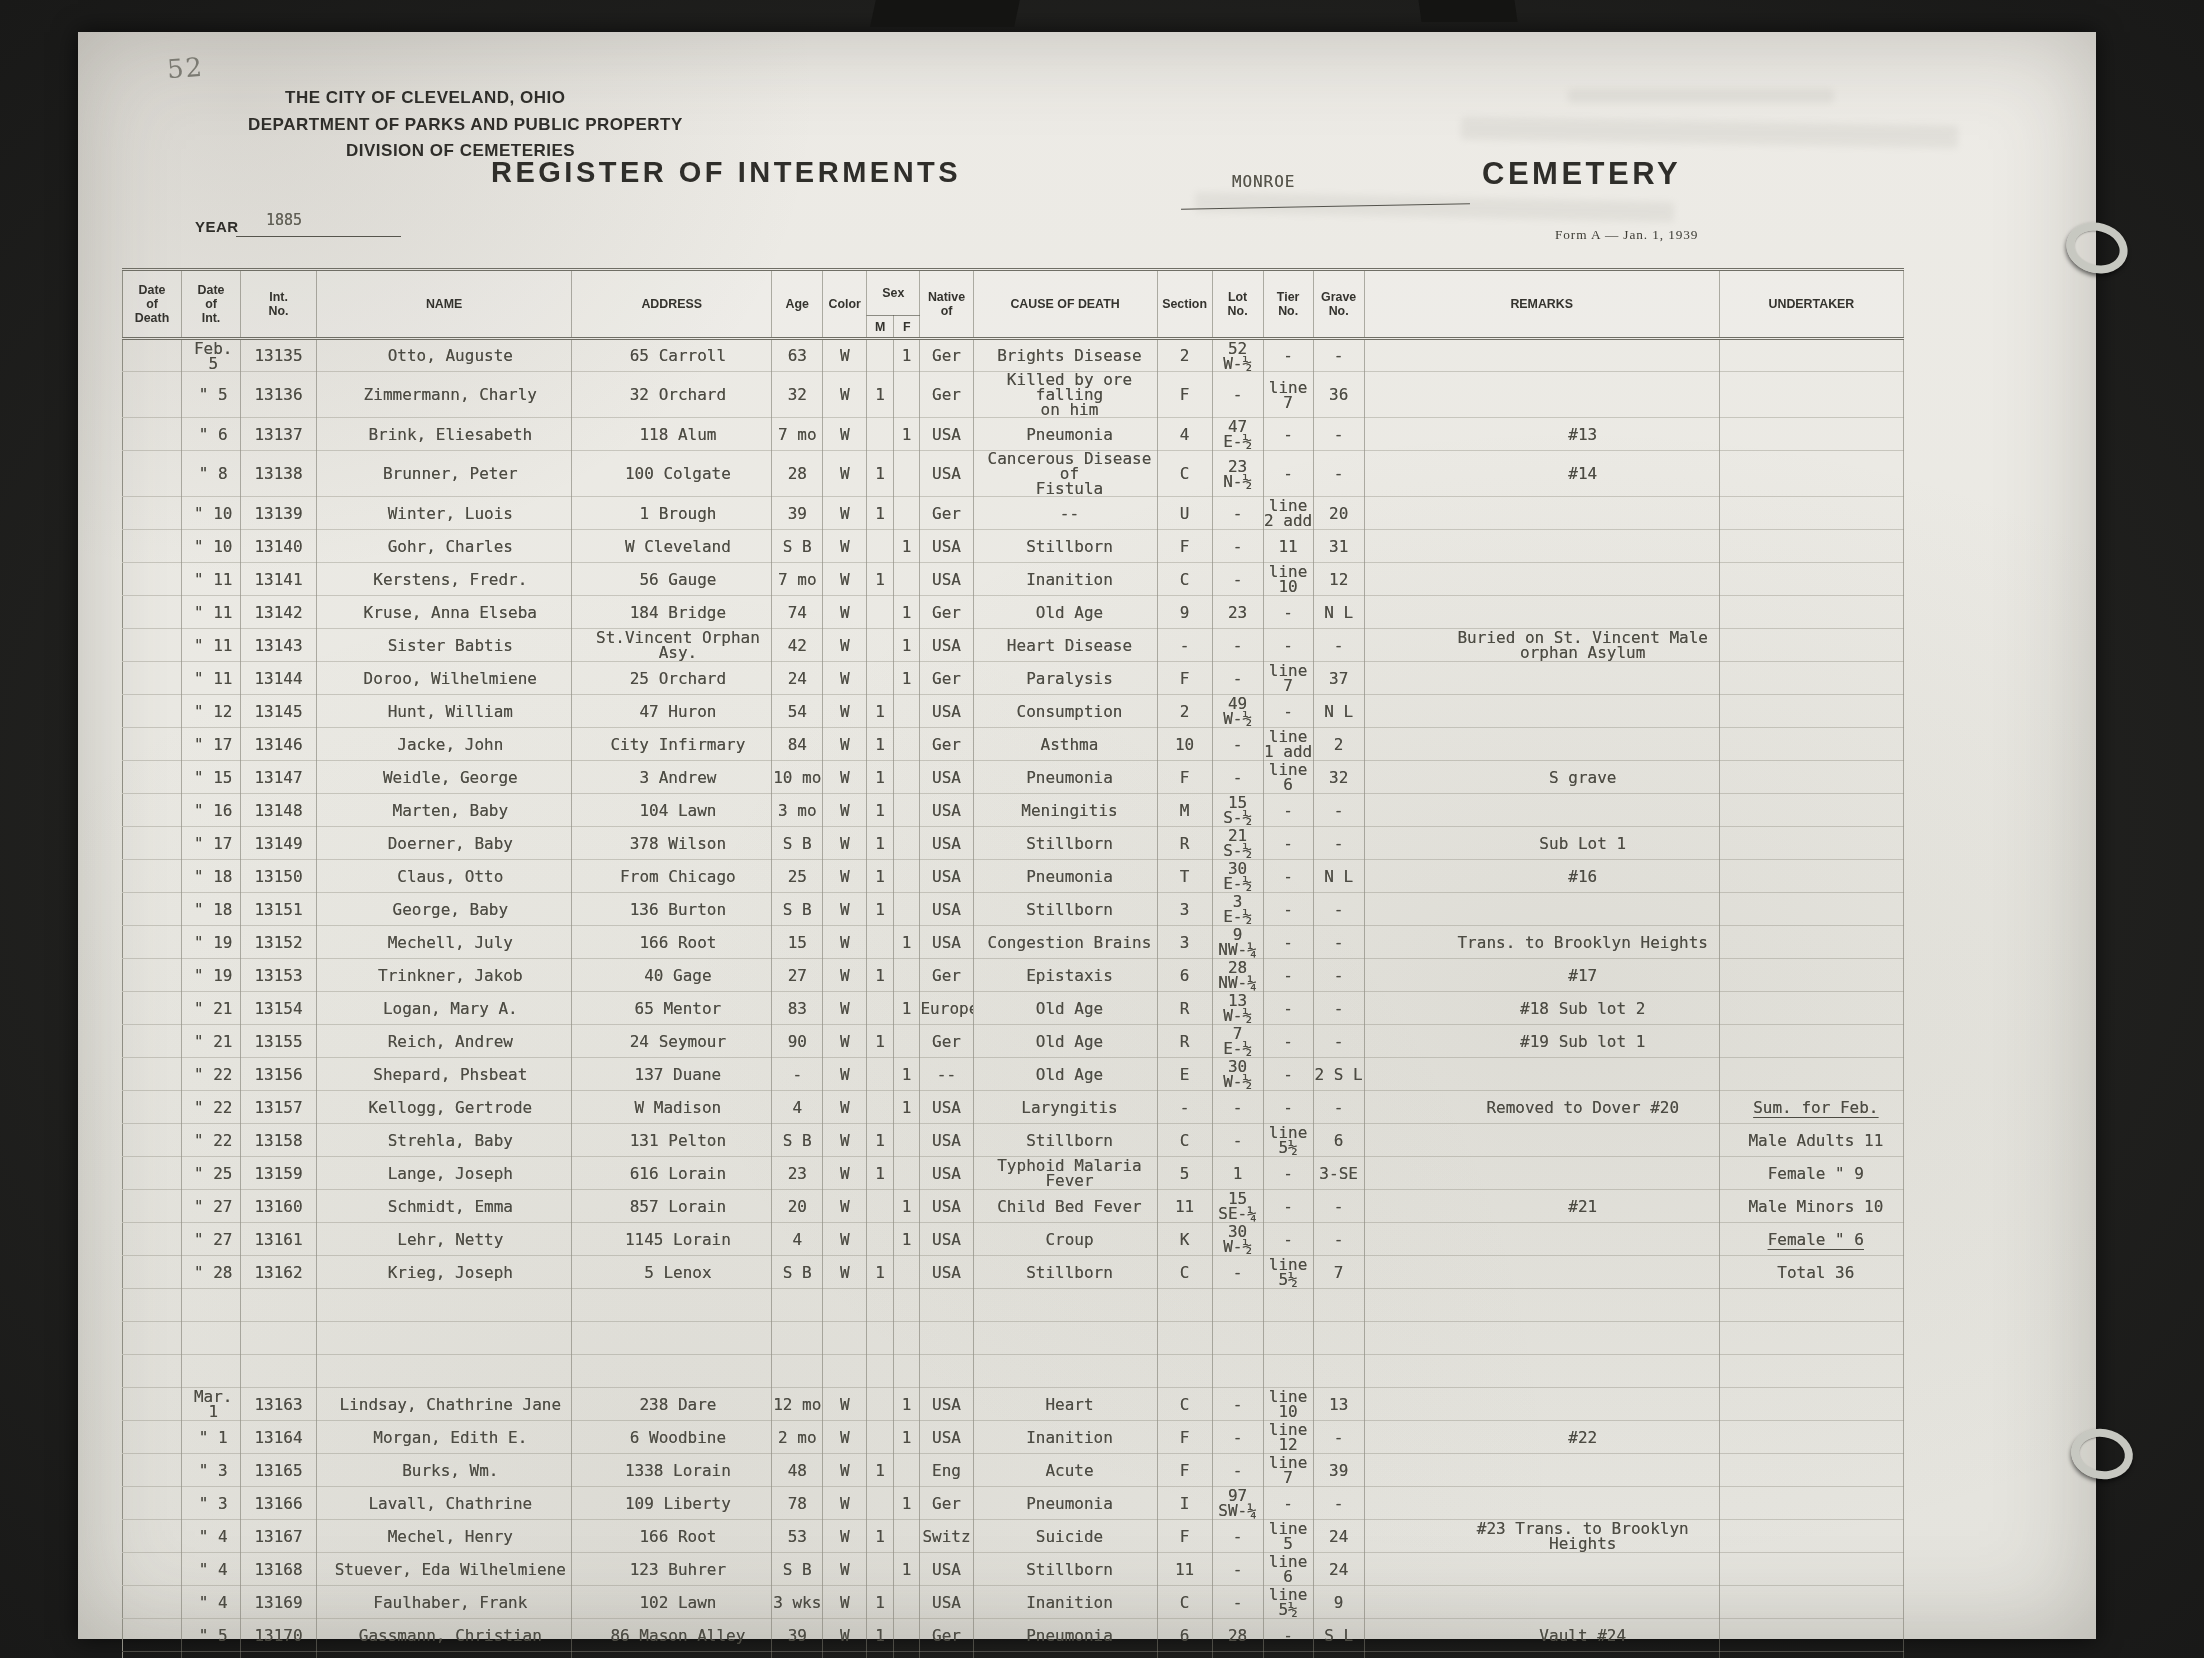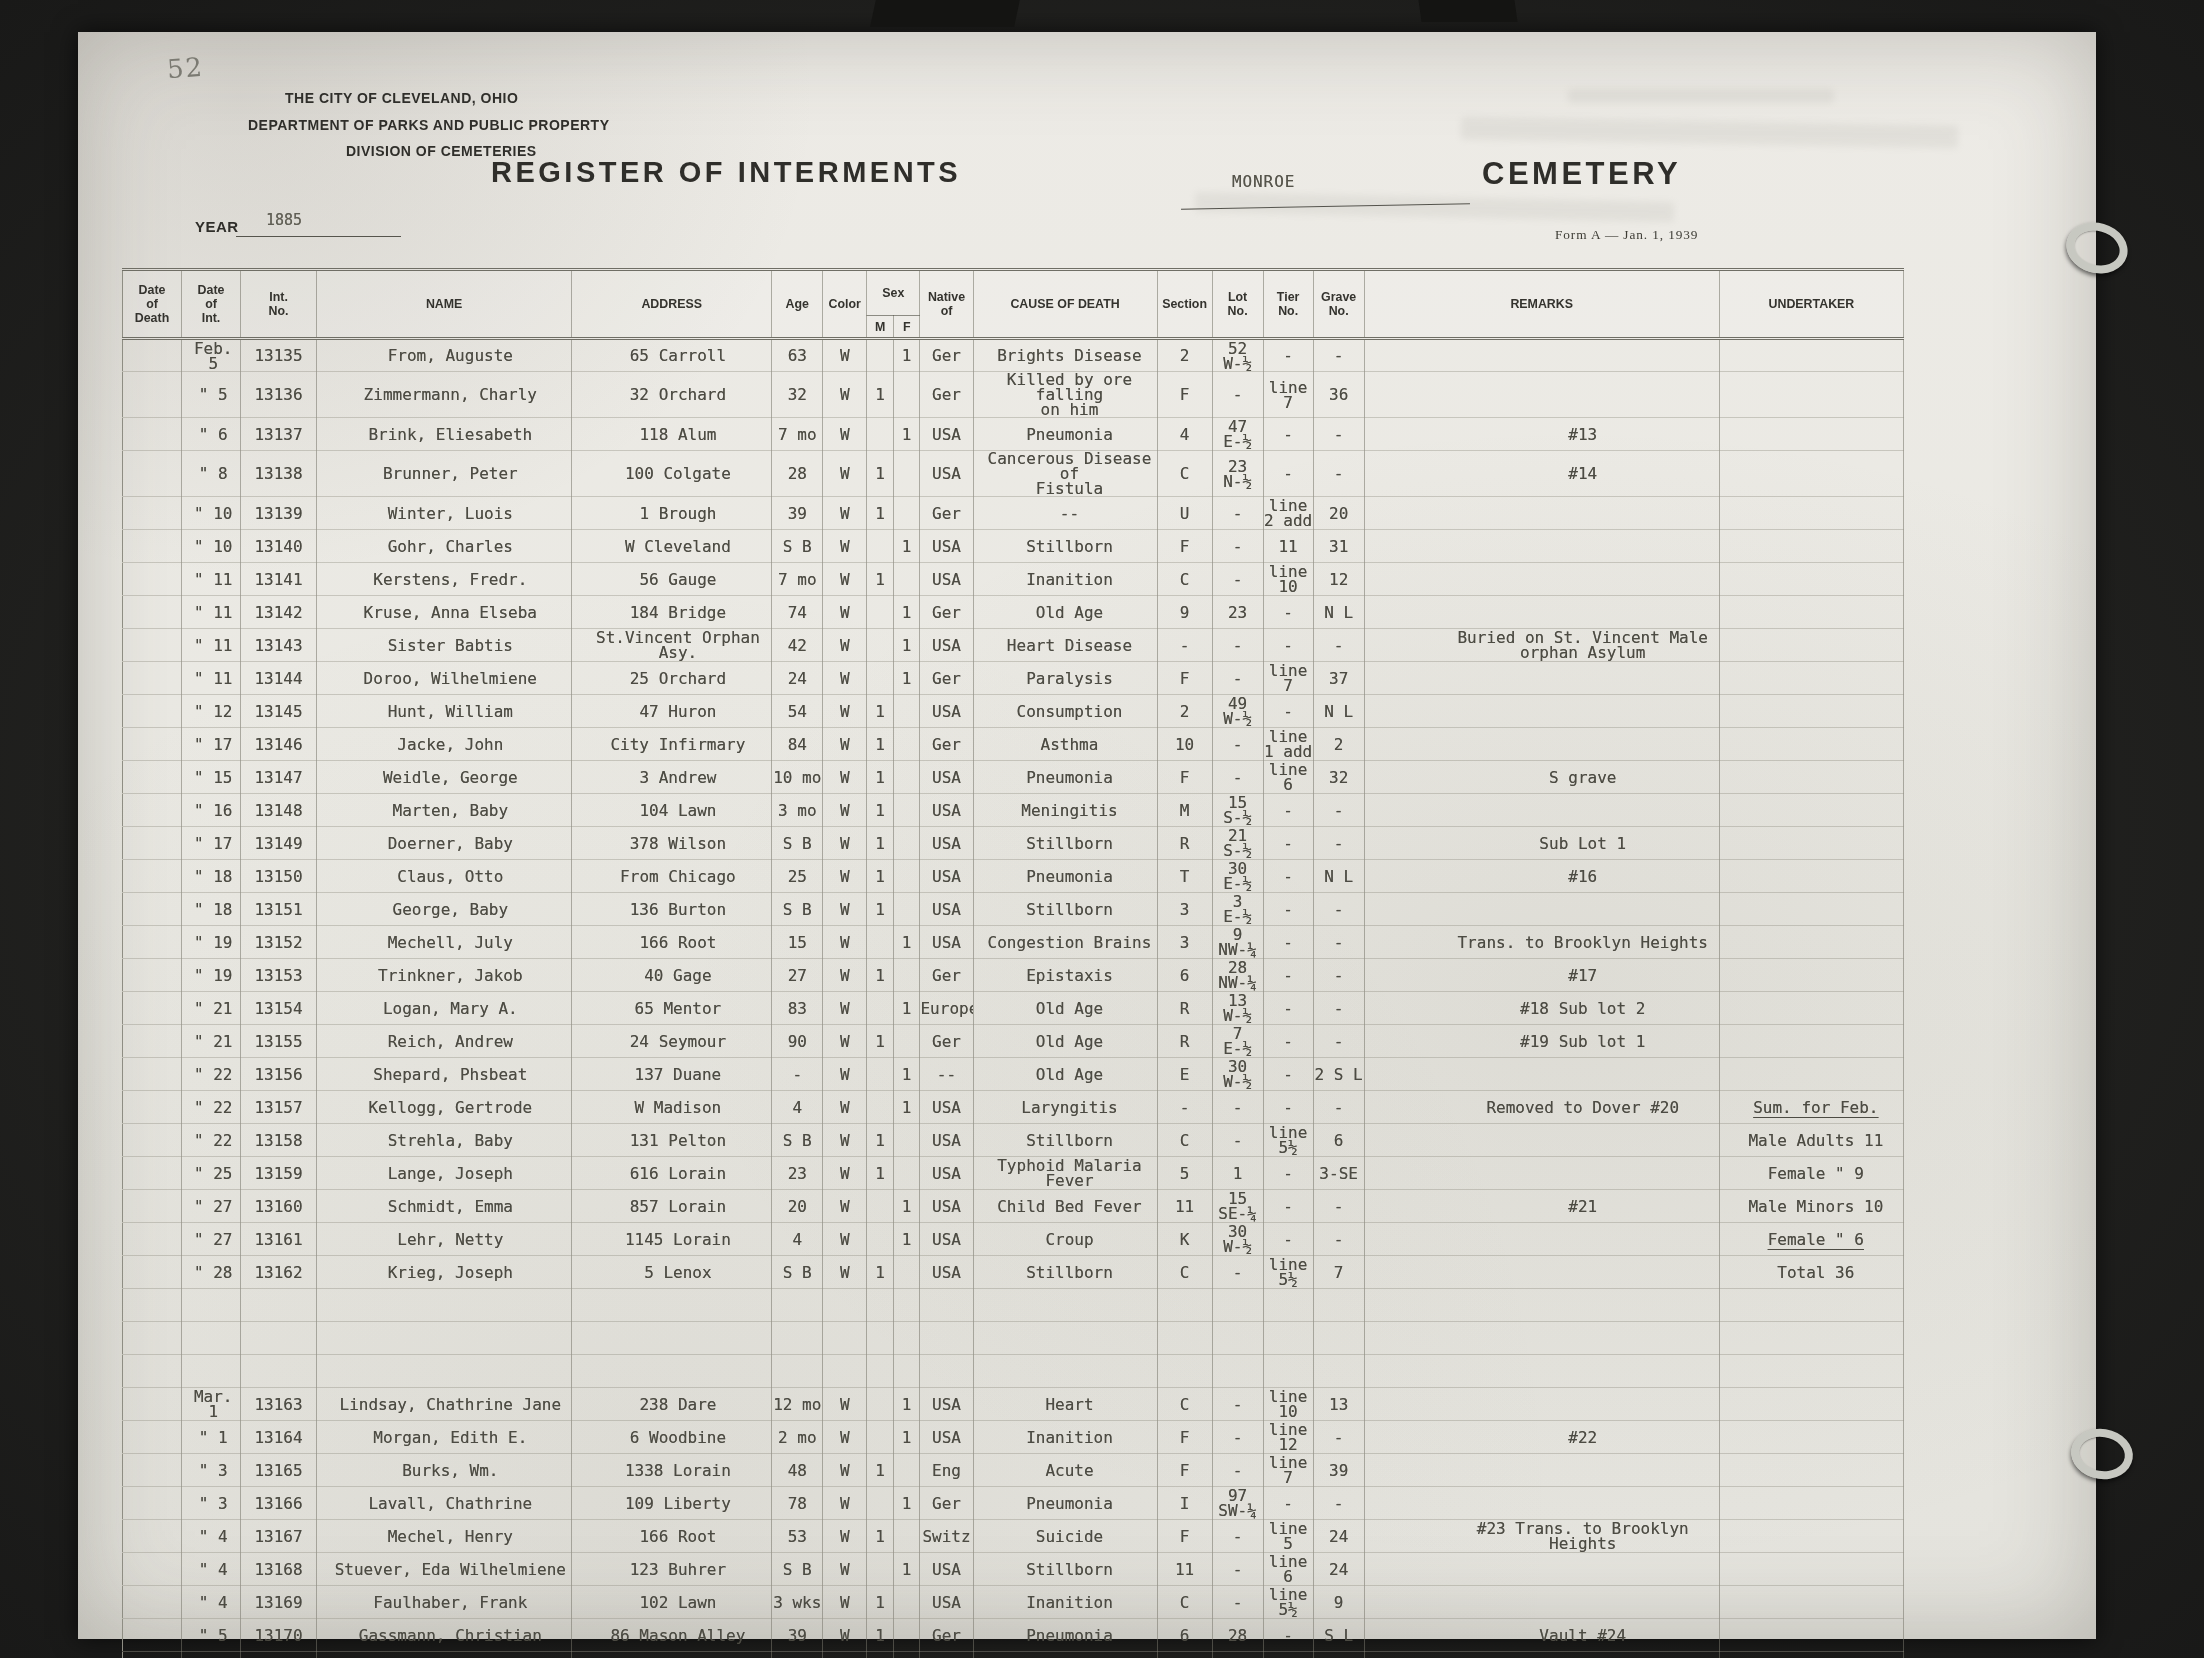--- a/index.html
+++ b/index.html
@@ -11,21 +11,21 @@
       radial-gradient(ellipse at 74% 60%, rgba(120,115,100,0.10), transparent 42%),
       radial-gradient(ellipse at 28% 92%, rgba(120,115,100,0.08), transparent 45%),
       radial-gradient(ellipse at 8% 4%, rgba(110,105,95,0.16), transparent 22%),
       linear-gradient(180deg,#edebe6 0%,#e9e8e2 55%,#e4e3dd 100%);
     box-shadow: inset 0 0 98px rgba(70,65,55,.28), 0 0 23px rgba(0,0,0,.65);}
   .type{font-family:"DejaVu Sans Mono",monospace;color:#4c4b43;text-shadow:0 0 0.6px rgba(70,66,56,.6);}
   .printed{color:#2f2e2a;font-weight:bold;letter-spacing:0.5px;}
 
   .page-number{position:absolute;left:89px;top:21px;font-family:"DejaVu Serif",serif;
     font-size:26px;color:#7b7a72;transform:rotate(-4deg);letter-spacing:1.8px;}
-  .org{position:absolute;left:170px;top:53px;font-size:14px;line-height:26.6px;}
+  .org{position:absolute;left:170px;top:53px;font-size:17px;line-height:26.6px;}
   .org div:nth-child(3){padding-left:98px;}
   .org div:nth-child(1){padding-left:37px;}
   .title{position:absolute;left:413px;top:124px;font-size:29px;letter-spacing:3.5px;}
   .cem-value{position:absolute;left:1154px;top:140px;font-size:16px;letter-spacing:0.9px;color:#55544b;}
   .cem-line{position:absolute;left:1103px;top:174px;width:289px;height:0;
     border-bottom:1.8px solid #4a4943;transform:rotate(-1.1deg);}
   .cem-label{position:absolute;left:1404px;top:124px;font-size:31px;letter-spacing:3.5px;}
   .year-label{position:absolute;left:117px;top:186px;font-size:15px;}
   .year-value{position:absolute;left:188px;top:179px;font-size:15px;color:#605f55;}
   .year-line{position:absolute;left:158px;top:204px;width:165px;border-bottom:0.9px solid #56554d;}
@@ -147,21 +147,21 @@
           <th>M</th>
           <th>F</th>
         </tr>
       </thead>
       <tbody>
           <tr>
             <td class="c-death type"></td>
             <td class="c-date type">Feb.
   5</td>
             <td class="c-no type">13135</td>
-            <td class="c-name type">From, Auguste</td>
+            <td class="c-name type">Otto, Auguste</td>
             <td class="c-address type">65 Carroll</td>
             <td class="c-age type">63</td>
             <td class="c-color type">W</td>
             <td class="c-m type"></td>
             <td class="c-f type">1</td>
             <td class="c-native type">Ger</td>
             <td class="c-cause type">Brights Disease</td>
             <td class="c-section type">2</td>
             <td class="c-lot type">52
 W-½</td>

